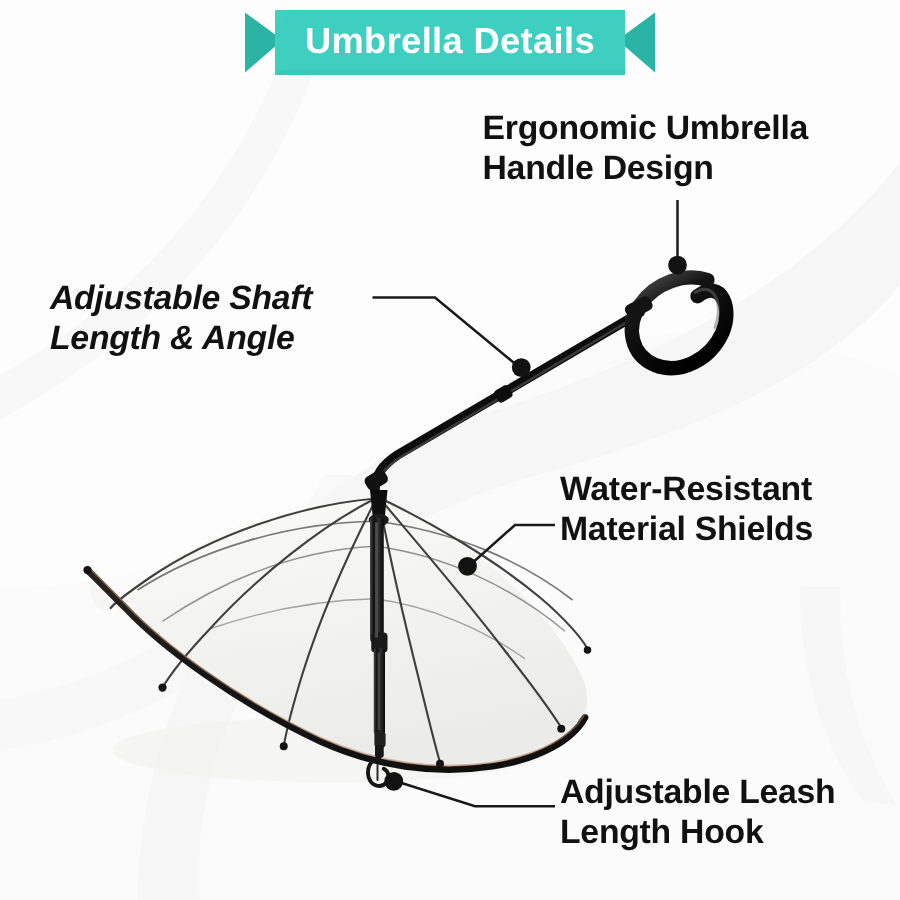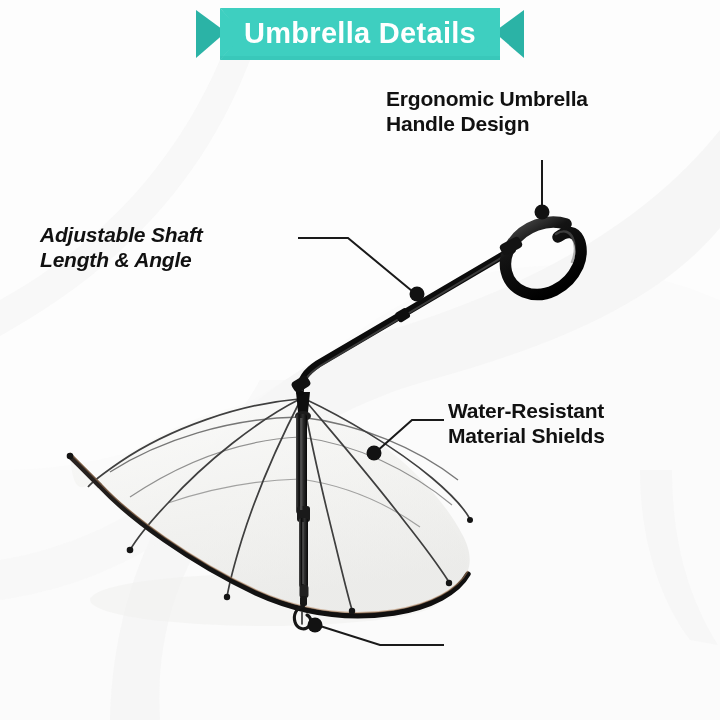--- a/index.html
+++ b/index.html
@@ -38,29 +38,29 @@
     line-height:1;
     padding-bottom:2px;
     z-index:3;
   }
 
   
   .label {
     position:absolute;
     color:#111111;
     font-weight:bold;
-    font-size:21px;
+    font-size:27px;
     line-height:1.20;
     letter-spacing:-0.2px;
     white-space:pre-line;
     z-index:6;
   }
   #label-handle  { left:386px; top:86px;  width:300px; }
   #label-shaft   { left:40px;  top:222px; width:270px;font-style:italic; }
-  #label-water   { left:448px; top:398px; width:250px; }
+  #label-water   { left:448px; top:375px; width:250px; }
   #label-leash   { left:448px; top:617px; width:255px; }
 
   
   .product { position:absolute; inset:0; z-index:3; }
 
   
   .leaders { position:absolute; inset:0; z-index:4; }
 </style>
 </head>
 <body>
@@ -249,14 +249,16 @@
 
   <div class="label" id="label-handle">Ergonomic Umbrella
 Handle Design</div>
 
   <div class="label" id="label-shaft">Adjustable Shaft
 Length &amp; Angle</div>
 
   <div class="label" id="label-water">Water-Resistant
 Material Shields</div>
 
+  <div class="label" id="label-leash">Adjustable Leash
+Length Hook</div>
 
 </div>
 
 </body></html>

